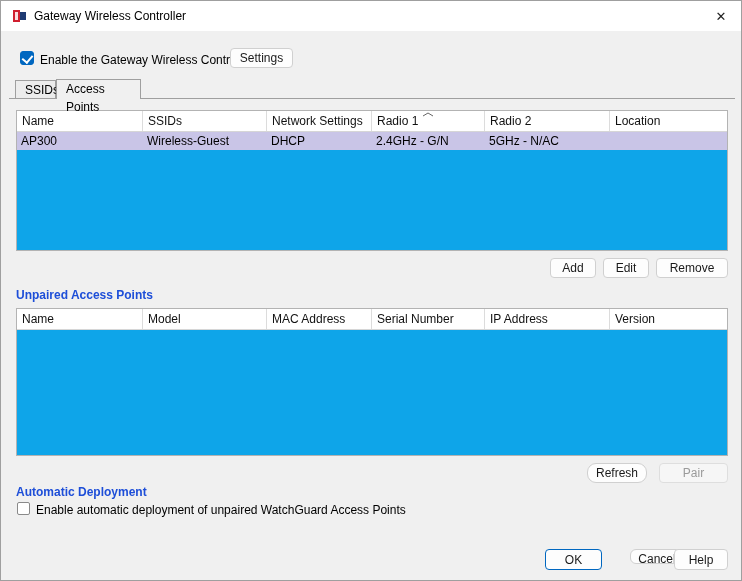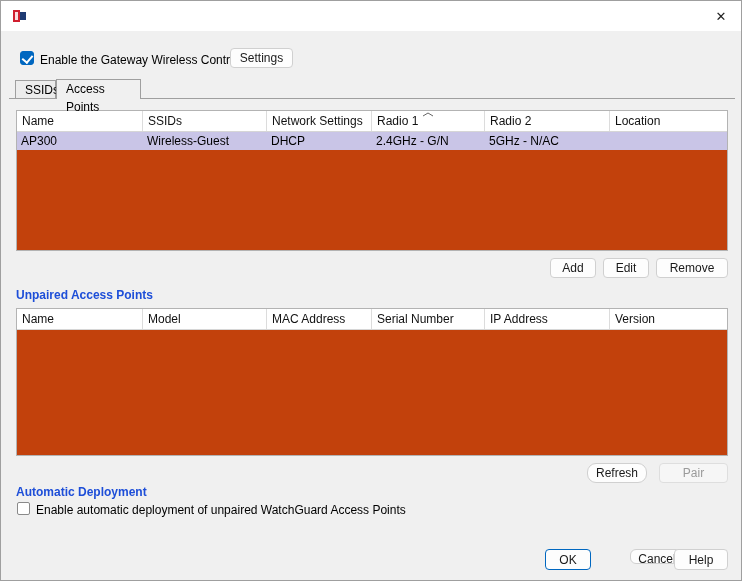--- a/index.html
+++ b/index.html
@@ -38,21 +38,21 @@
   .cb-label { position:absolute; font-size:12px; }
   
   .tabline { position:absolute; left:8px; top:97px; width:726px; height:1px; background:#9f9f9f; }
   .tab {
     position:absolute; height:19px; top:79px; background:#ececec;
     border:1px solid #9f9f9f; border-bottom:none; padding:0 9px;
     line-height:18px; font-size:12px; cursor:pointer;
   }
   .tab.selected { background:#f0f0f0; top:78px; height:20px; z-index:2; }
   
-  .tbl { position:absolute; background:#c2410c; border:1px solid #b3b3b3; }
+  .tbl { position:absolute; background:#0ea5e9; border:1px solid #b3b3b3; }
   .tbl-header { display:flex; height:21px; border-bottom:1px solid #d6d6d6; background:#ffffff; }
   .th {
     position:relative; border-right:1px solid #dcdcdc; padding:3px 0 0 5px;
     font-size:12px; color:#111; overflow:hidden; white-space:nowrap; cursor:pointer;
   }
   .th:last-child { border-right:none; }
   .sort-caret { position:absolute; top:0px; left:50%; transform:translateX(-50%); line-height:5px; }
   .tr { display:flex; height:18px; cursor:pointer; }
   .tr.selected { background:#c9c5e7; }
   .td { padding:2px 0 0 4px; font-size:12px; overflow:hidden; white-space:nowrap; }
@@ -68,20 +68,21 @@
 <div class="dialog">
 
   <div class="titlebar">
     <span class="app-icon">
       <svg width="16" height="16" viewBox="0 0 16 16">
         <rect x="1" y="2" width="7" height="12" fill="#d01f2f"></rect>
         <rect x="8" y="4" width="6" height="8" fill="#1f3b73"></rect>
         <rect x="3" y="4" width="3" height="8" fill="#ffffff" opacity="0.85"></rect>
       </svg>
     </span>
+    <span class="title-text">Gateway Wireless Controller</span>
     <button class="close-btn">✕</button>
   </div>
 
   <span class="checkbox checked" style="left:19px; top:50px;"></span>
   <span class="cb-label" style="left:39px; top:52px;">Enable the Gateway Wireless Controller</span>
   <button class="btn" style="left:229px; top:47px; width:63px;">Settings</button>
 
   <div class="tab" style="left:14px; width:41px;">SSIDs</div>
   <div class="tab selected" style="left:55px; width:85px;">Access Points</div>
   <div class="tabline"></div>
@@ -129,17 +130,17 @@
     </div>
   </div>
 
   <button class="btn" style="left:586px; top:462px; width:60px;border-radius:9px;">Refresh</button>
   <button class="btn disabled" style="left:658px; top:462px; width:69px;">Pair</button>
 
   <div class="section-heading" style="left:15px; top:484px;text-align:right;">Automatic Deployment</div>
   <span class="checkbox unchecked" style="left:16px; top:501px; width:13px; height:13px;"></span>
   <span class="cb-label" style="left:35px; top:502px;">Enable automatic deployment of unpaired WatchGuard Access Points</span>
 
-  <button class="btn primary" style="left:544px; top:548px; width:46px; height:21px;">OK</button>
+  <button class="btn primary" style="left:544px; top:548px; width:57px; height:21px;">OK</button>
   <button class="btn" style="left:629px; top:548px; width:54px; height:15px;border-radius:6px;">Cancel</button>
   <button class="btn" style="left:673px; top:548px; width:54px; height:21px;">Help</button>
 
 </div>
 
 </body></html>

